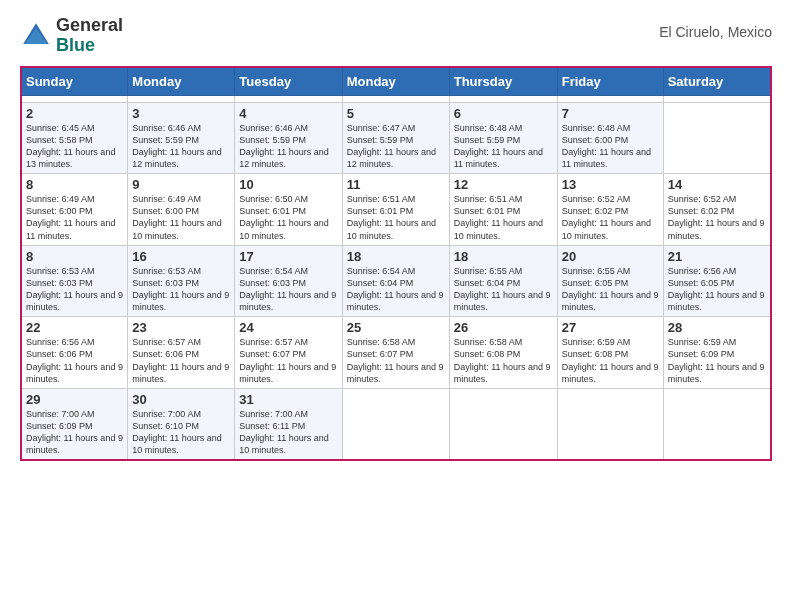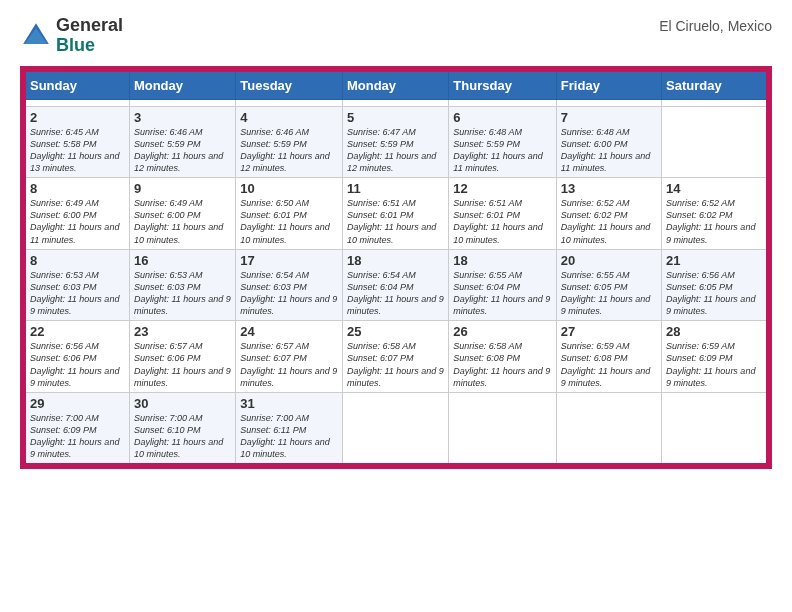--- a/index.html
+++ b/index.html
@@ -42,26 +42,26 @@
       text-align: right;
     }
     .month-title {
       font-size: 32px;
       font-weight: bold;
       color: #333;
     }
     .location {
       font-size: 14px;
       color: #555;
-      margin-top: 2px;
+      margin-top: 8px;
     }
     .calendar {
       width: 100%;
       border-collapse: collapse;
-      border: 6px solid #be185d;
+      border: 2px solid #be185d;
     }
     .calendar th {
       background: #2e6db4;
       color: #fff;
       font-size: 13px;
       font-weight: bold;
       padding: 6px 4px;
       text-align: left;
       border: 1px solid #2a5fa0;
     }
@@ -82,21 +82,20 @@
       font-size: 13px;
       font-weight: bold;
       color: #333;
       display: block;
       margin-bottom: 1px;
     }
     .day-info {
       font-size: 9px;
       color: #333;
       line-height: 1.35;
-      font-style: italic;
     }
     .empty-cell {
       background: #fff !important;
     }
   </style>
 </head>
 <body>
 
 <div class="page">
   <div class="header">

